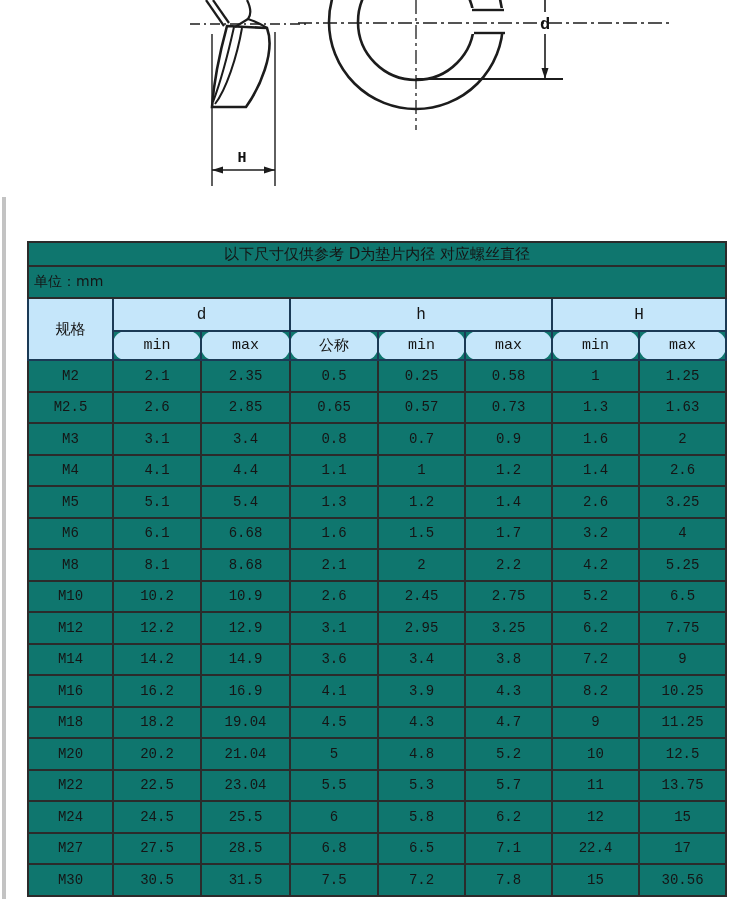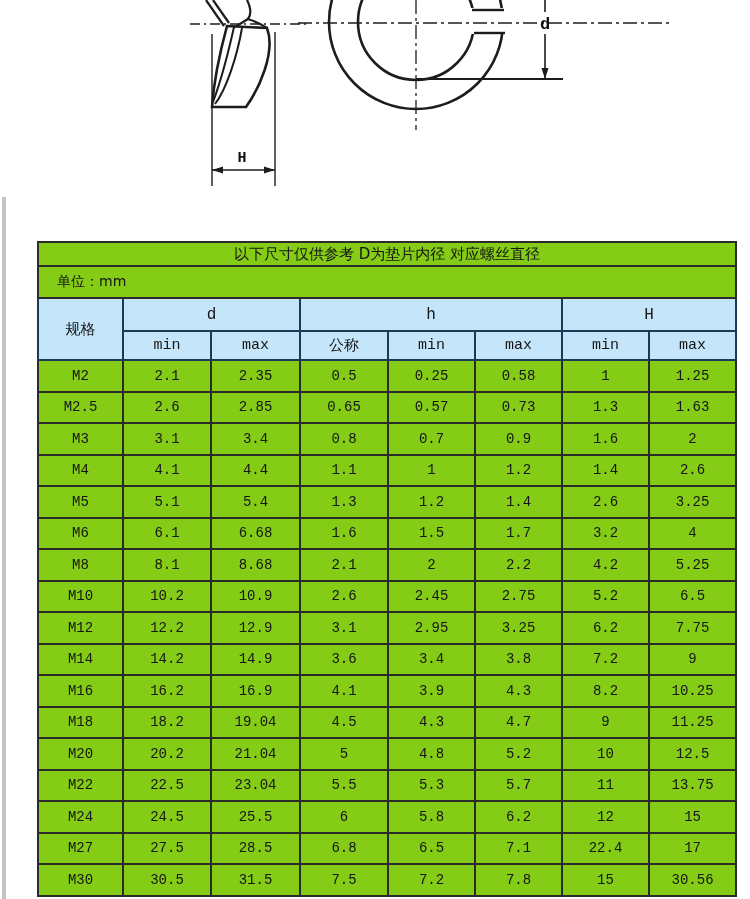--- a/index.html
+++ b/index.html
@@ -7,33 +7,33 @@
     position:relative;width:750px;height:899px;background:#ffffff;overflow:hidden;
     font-family:"DejaVu Sans",sans-serif;color:#1a1a1a;
   }
   .drawing{position:absolute;left:0;top:0;}
   .left-strip{position:absolute;left:2px;top:197px;width:4px;height:702px;background:#c3c3c3;}
   .title{
     position:absolute;left:381px;top:206px;font-size:25px;letter-spacing:1px;color:#222;
     font-family:"DejaVu Sans",sans-serif;white-space:nowrap;margin-top:48px;
   }
   table.spec-table{
-    position:absolute;left:37px;top:241px;width:698px;
+    position:absolute;left:27px;top:241px;width:698px;
     border-collapse:collapse;table-layout:fixed;
-    border:2px solid #151515;background:#84cc16;
+    border:2px solid #151515;background:#0f766e;
   }
   .spec-table td{
     border:2px solid #2b2b2b;text-align:center;padding:0;
     overflow:hidden;white-space:nowrap;color:#151515;
   }
   td.note{height:22px;font-size:15px;}
-  td.unit{height:30px;text-align:left;padding-left:18px;font-size:14px;}
+  td.unit{height:30px;text-align:left;padding-left:5px;font-size:14px;}
   td.blue{background:#c5e6fa;border-color:#1b3a55;}
   td.grp{height:31px;font-family:"Liberation Mono","DejaVu Sans Mono",monospace;font-size:16px;}
-  td.sub{height:27px;font-family:"Liberation Mono","DejaVu Sans Mono",monospace;font-size:15px;}
+  td.sub{height:27px;font-family:"Liberation Mono","DejaVu Sans Mono",monospace;font-size:15px;border-radius:13px;}
   td.sub-cjk{font-family:Liberation Serif, serif;font-size:15px;}
   #data-rows td{height:29.5px;font-family:"Liberation Mono","DejaVu Sans Mono",monospace;font-size:14px;}
   .svg-label{font-family:"Liberation Mono","DejaVu Sans Mono",monospace;font-weight:bold;fill:#111;}
 </style>
 </head>
 <body>
 
 <div class="page">
 
   <svg class="drawing" width="750" height="197" viewBox="0 0 750 197" fill="none" stroke="#1c1c1c">

